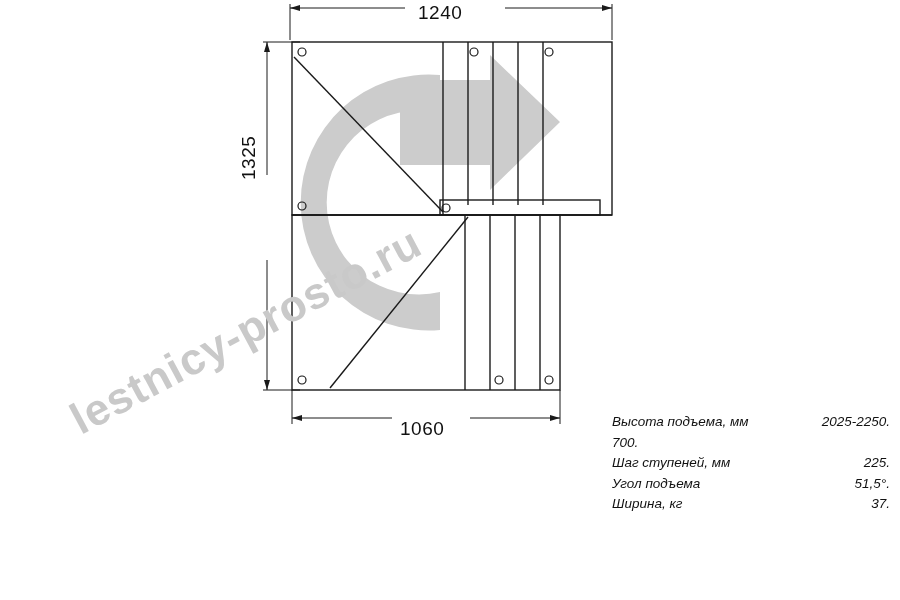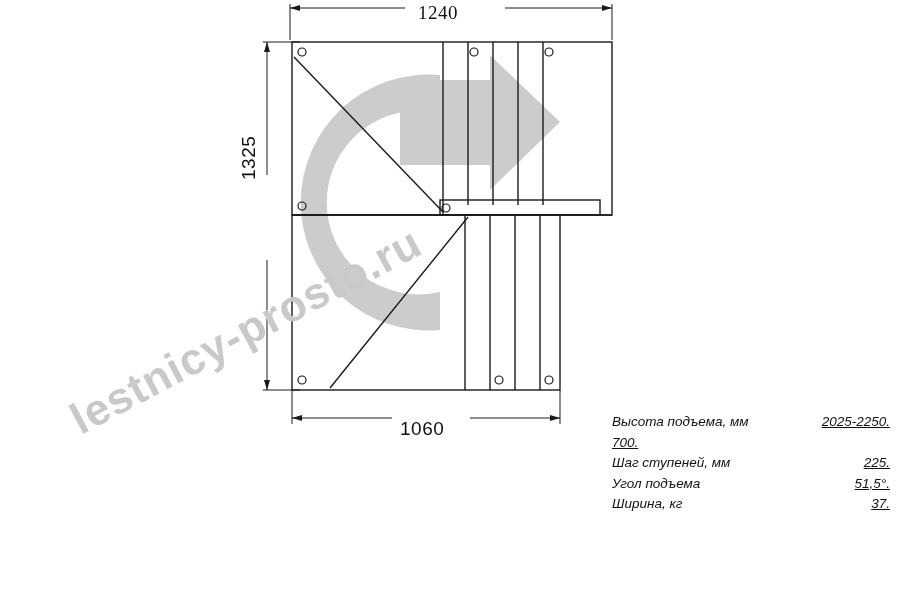--- a/index.html
+++ b/index.html
@@ -30,21 +30,20 @@
     position: absolute;
     font-family: "Liberation Sans", sans-serif;
     font-size: 19px;
     color: #111111;
     letter-spacing: 0.5px;
     white-space: nowrap;
   }
   #dim-width-top {
     left: 418px;
     top: 2px;
-    font-family: Liberation Serif, serif;
   }
   #dim-width-bottom {
     left: 400px;
     top: 398px;
     margin-top: 20px;
   }
   #dim-height-left {
     left: 238px;
     top: 180px;
     transform: rotate(-90deg);
@@ -64,21 +63,20 @@
     display: flex;
     justify-content: space-between;
     align-items: center;
     line-height: 20.5px;
   }
   #spec-table .spec-name {
     text-align: left;
   }
   #spec-table .spec-value {
     text-align: right;
-    text-decoration: underline;
   }
   .wm-text {
     position: absolute;
     font-family: "Liberation Sans", sans-serif;
     font-size: 44px;
     font-weight: bold;
     color: #c9c9c9;
     white-space: nowrap;
     transform: rotate(-28deg);
     transform-origin: left top;

